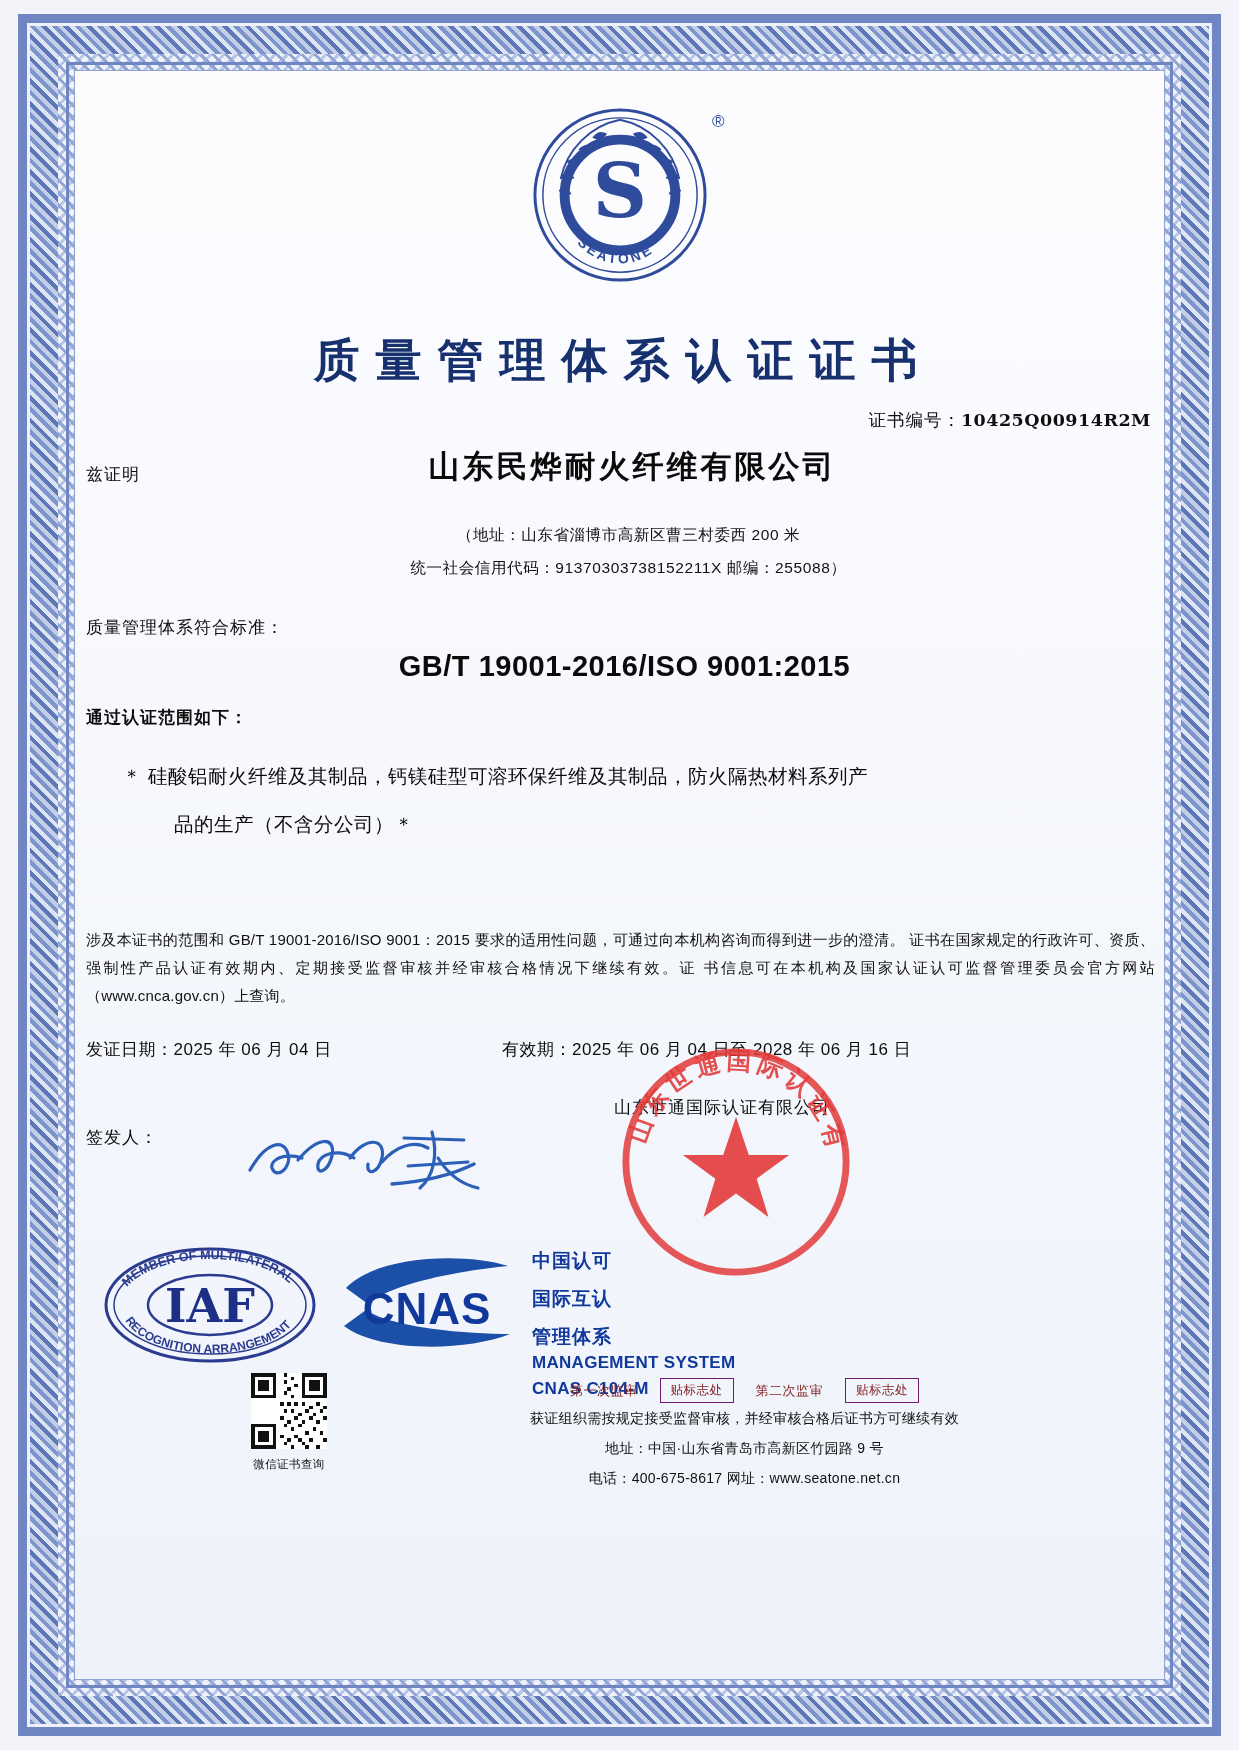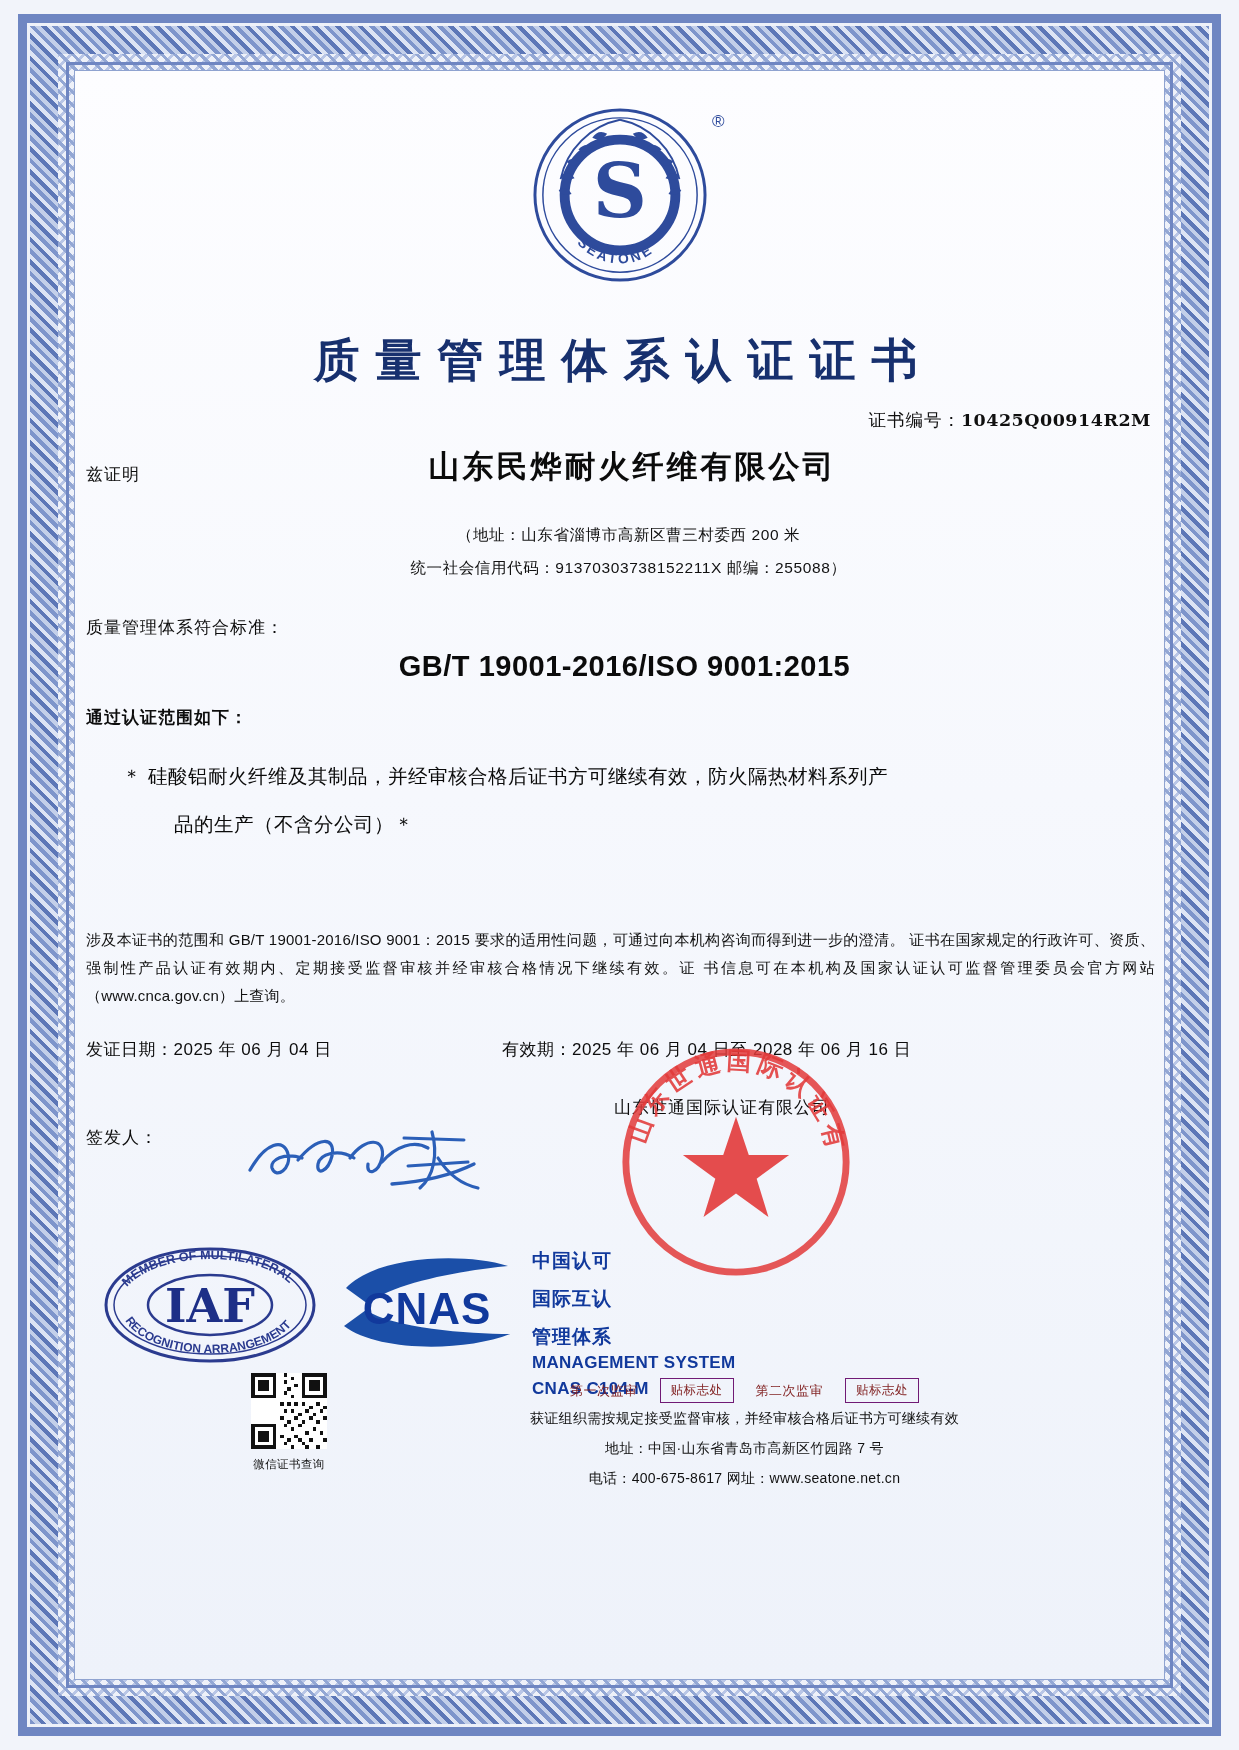--- a/index.html
+++ b/index.html
@@ -396,21 +396,21 @@
     <div class="zizhengming">兹证明</div>
     <div class="company">山东民烨耐火纤维有限公司</div>
     <div class="addr-line addr1">（地址：山东省淄博市高新区曹三村委西 200 米</div>
     <div class="addr-line addr2">统一社会信用代码：91370303738152211X 邮编：255088）</div>
 
     <div class="std-label">质量管理体系符合标准：</div>
     <div class="standard">GB/T 19001-2016/ISO 9001:2015</div>
 
     <div class="scope-label">通过认证范围如下：</div>
     <div class="scope-text">
-      <span>＊ 硅酸铝耐火纤维及其制品，并经审核合格后证书方可继续有效，防火隔热材料系列产</span>
+      <span>＊ 硅酸铝耐火纤维及其制品，钙镁硅型可溶环保纤维及其制品，防火隔热材料系列产</span>
       <span class="indent">品的生产（不含分公司）＊</span>
     </div>
 
     <div class="note">
       <span>涉及本证书的范围和 GB/T 19001-2016/ISO 9001：2015 要求的适用性问题，可通过向本机构咨询而得到进一步的澄清。</span>
       <span>证书在国家规定的行政许可、资质、强制性产品认证有效期内、定期接受监督审核并经审核合格情况下继续有效。证</span>
       <span>书信息可在本机构及国家认证认可监督管理委员会官方网站（www.cnca.gov.cn）上查询。</span>
     </div>
 
     <div class="dates">
@@ -541,17 +541,17 @@
       <div class="qr-caption">微信证书查询</div>
     </div>
 
     <div class="surv-row">
       <span class="surv-label">第一次监审</span>
       <span class="surv-box">贴标志处</span>
       <span class="surv-label">第二次监审</span>
       <span class="surv-box">贴标志处</span>
     </div>
     <div class="surv-note">获证组织需按规定接受监督审核，并经审核合格后证书方可继续有效</div>
-    <div class="addr-foot">地址：中国·山东省青岛市高新区竹园路 7 号</div>
+    <div class="addr-foot">地址：中国·山东省青岛市高新区竹园路 9 号</div>
     <div class="contact-foot">电话：400-675-8617        网址：www.seatone.net.cn</div>
 
   </div>
 </div>
 
 </body></html>

